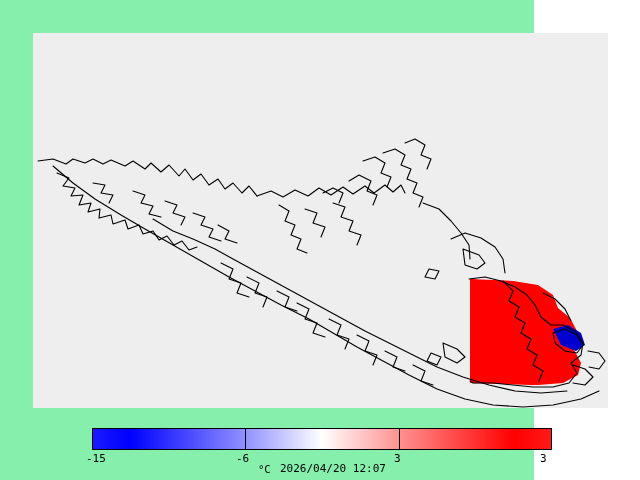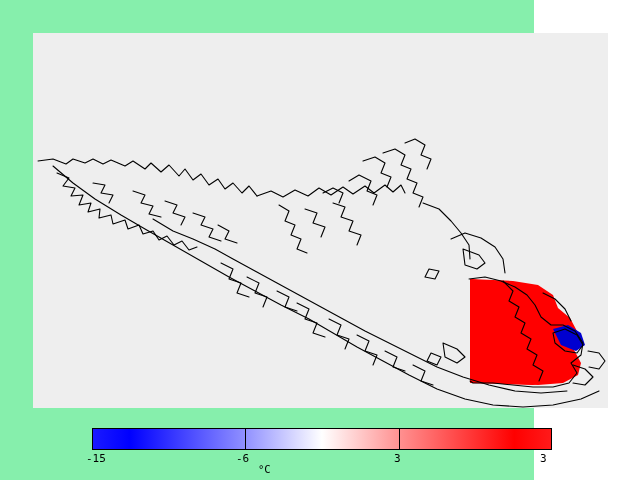--- a/index.html
+++ b/index.html
@@ -205,14 +205,15 @@
         <div class="cb-tick" style="left: 307px;"></div>
       </div>
   </div>
 
   <div class="cb-label" style="left:86px;">-15</div>
   <div class="cb-label" style="left:236px;">-6</div>
   <div class="cb-label" style="left:394px;">3</div>
   <div class="cb-label" style="left:540px;">3</div>
 
   <div id="unit-label">°C</div>
+  <div id="timestamp-label">2026/04/20 12:07</div>
 
 </div>
 
 </body></html>

